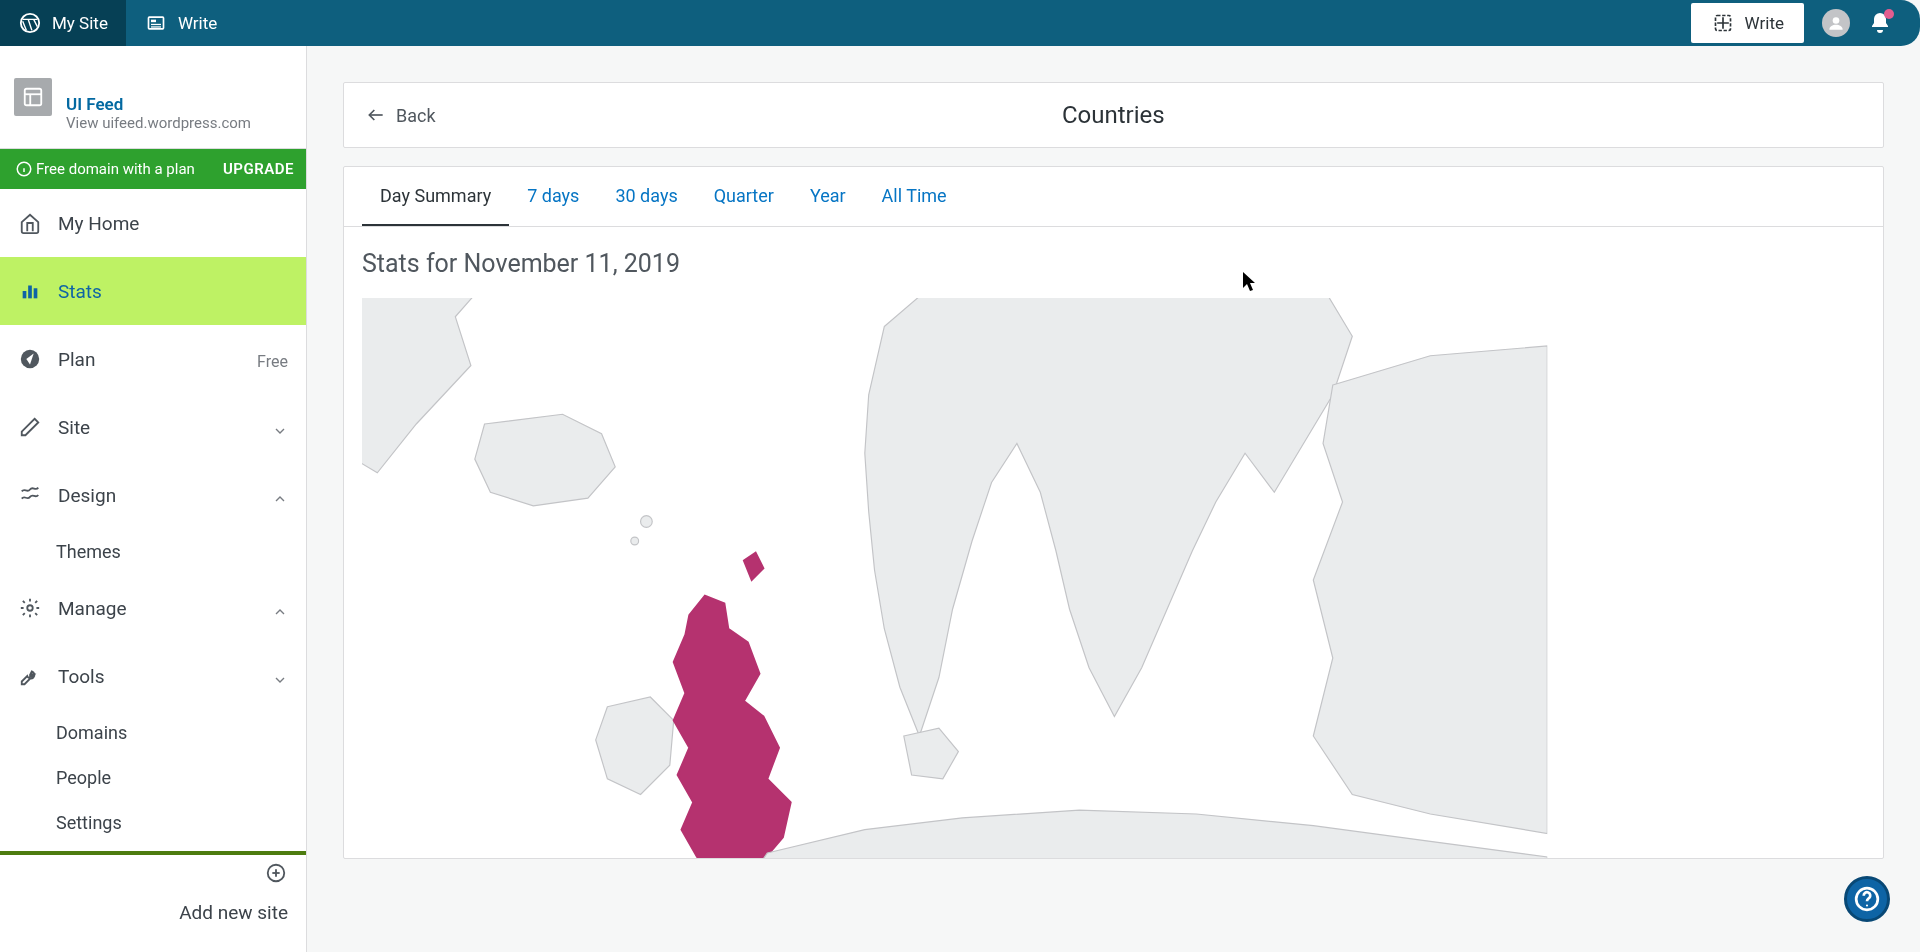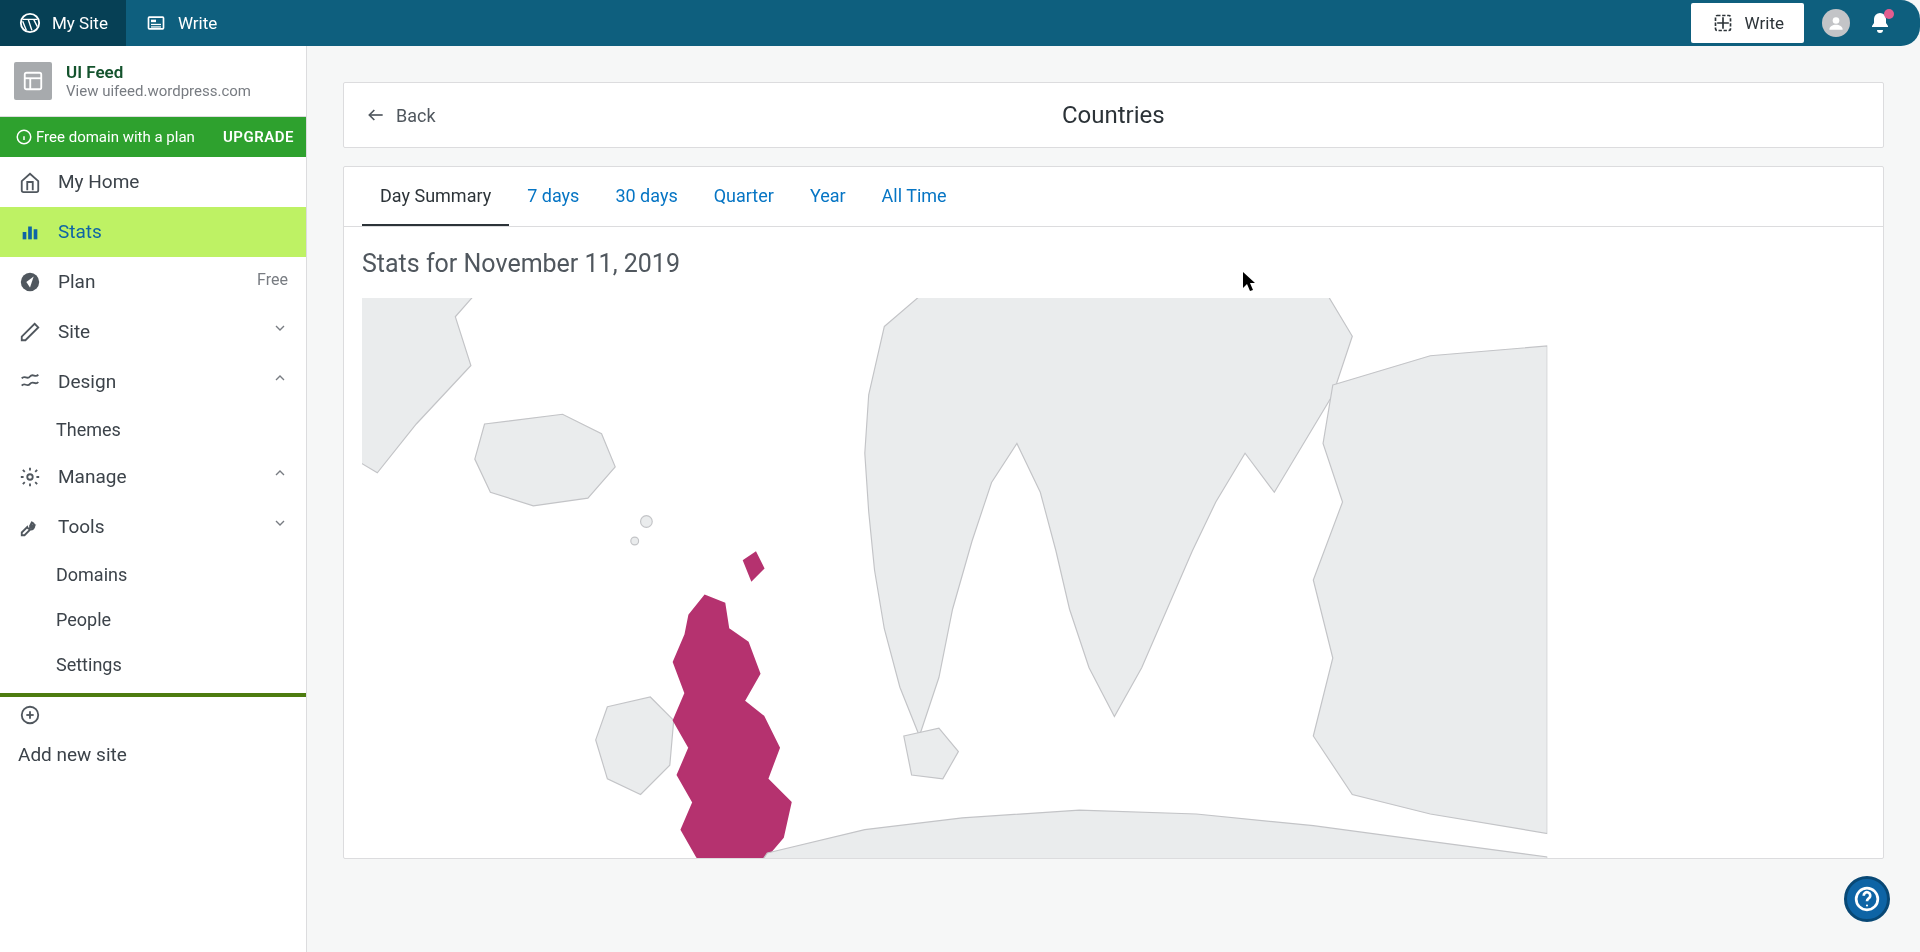--- a/index.html
+++ b/index.html
@@ -17,30 +17,30 @@
 .bell-dot { position: absolute; top: -2px; right: -2px; width: 10px; height: 10px; background: #e35d8f; border-radius: 50%; }
 
 
 .layout { display: flex; height: calc(100% - 46px); }
 .sidebar { width: 307px; background: #fff; border-right: 1px solid #dcdcde; display: flex; flex-direction: column; }
 .main { flex: 1; padding: 36px 36px 0 36px; overflow: hidden; }
 
 
 .site-card { display: flex; align-items: center; gap: 14px; padding: 16px 14px; border-bottom: 1px solid #dcdcde; }
 .site-thumb { width: 38px; height: 38px; background: #a7aaad; border-radius: 2px; display: flex; align-items: center; justify-content: center; }
-.site-meta .name { font-size: 17px; font-weight: 600; color: #14532d; }
+.site-meta .name { font-size: 17px; font-weight: 600; color: #0369a1; margin-top: 32px; }
 .site-meta .sub { font-size: 15px; color: #787c82; }
 
 
 .upgrade { background: #2ea12e; color: #fff; display: flex; align-items: center; padding: 8px 12px; font-size: 15px; cursor: pointer; }
 .upgrade .label { flex: 1; }
 .upgrade .cta { font-weight: 600; letter-spacing: .5px; }
 
 
-.nav-item { display: flex; align-items: flex-start; padding: 13px 18px; font-size: 19px; color: #3c434a; cursor: pointer; gap: 16px; }
+.nav-item { display: flex; align-items: flex-end; padding: 22px 18px; font-size: 19px; color: #3c434a; cursor: pointer; gap: 16px; }
 .nav-item.selected { background: #bef264; color: #0e64a5; }
 .nav-item .chev { margin-left: auto; color: #787c82; }
 .nav-item .badge { margin-left: auto; font-size: 16px; color: #787c82; }
 .nav-sub { padding: 12px 18px 12px 56px; font-size: 18px; color: #3c434a; cursor: pointer; }
 .ico { width: 24px; height: 24px; display: flex; align-items: center; justify-content: center; flex-shrink: 0; }
 .sep-above { border-top: 4px solid #4d7c0f; margin-top: 6px; padding-top: 6px; flex-direction: column; }
 
 
 .card { background: #fff; border: 1px solid #dcdcde; border-radius: 2px; }
 .head-card { display: flex; align-items: center; padding: 18px 22px; margin-bottom: 18px; }

